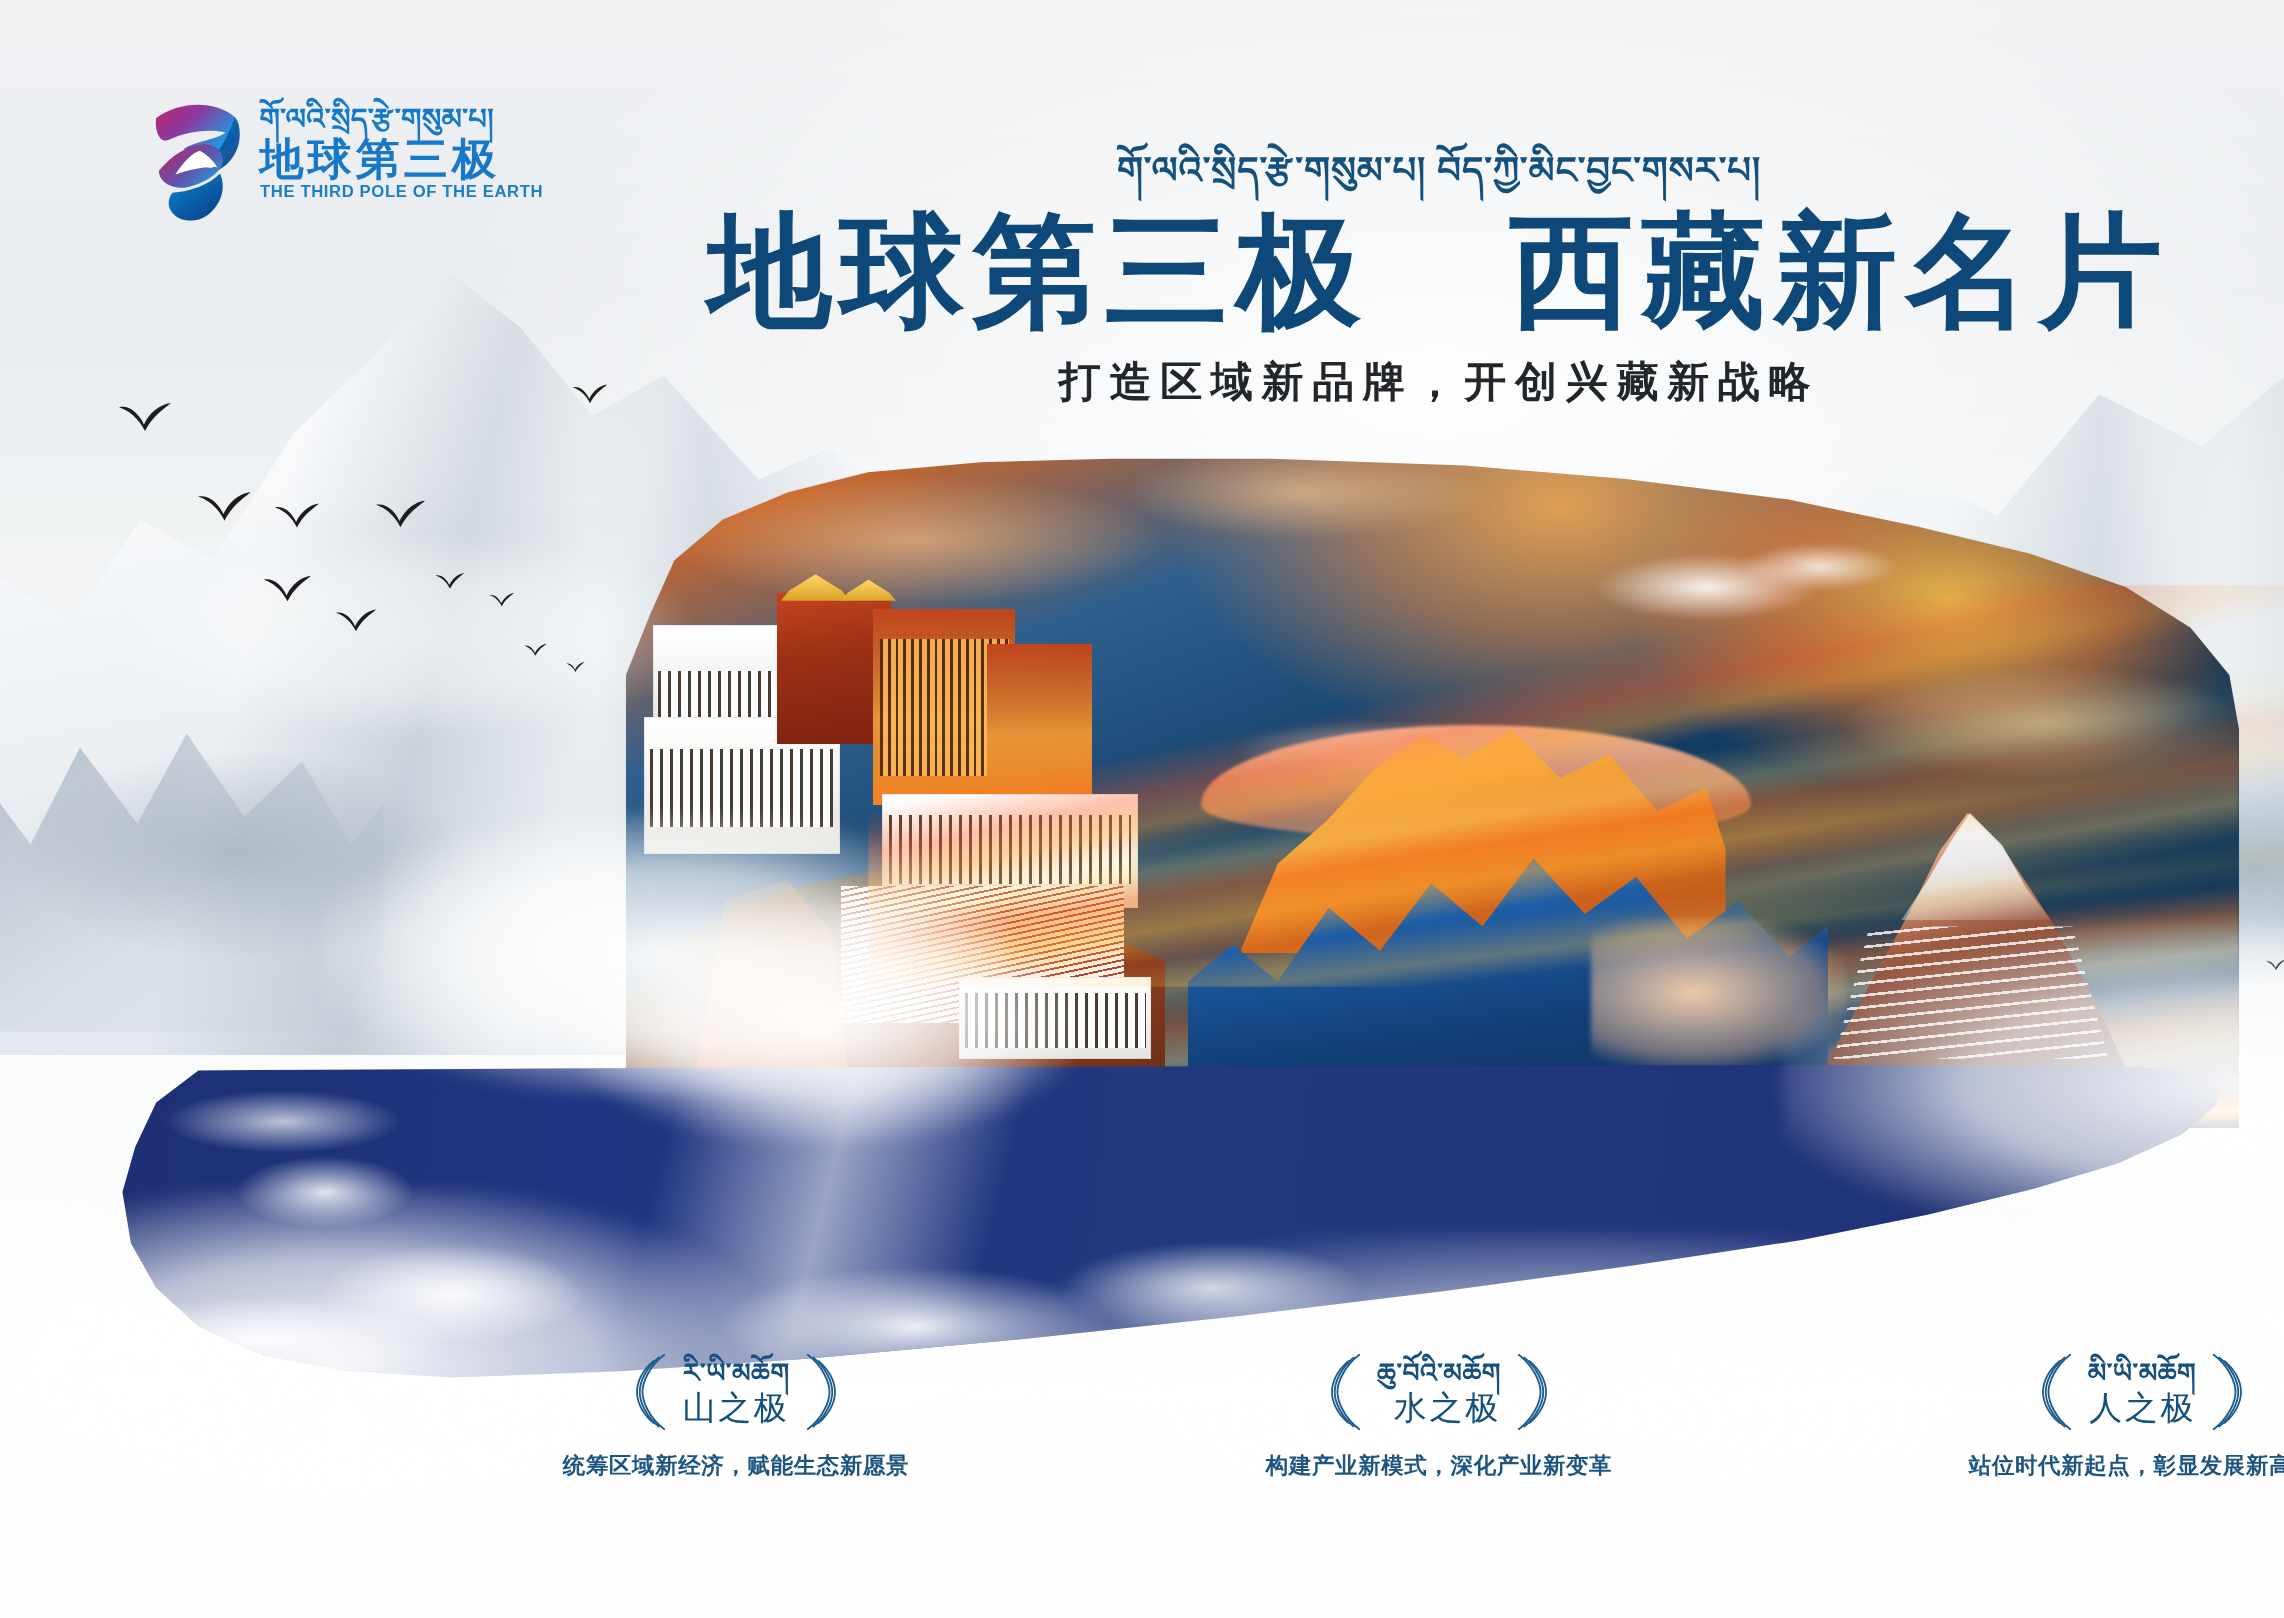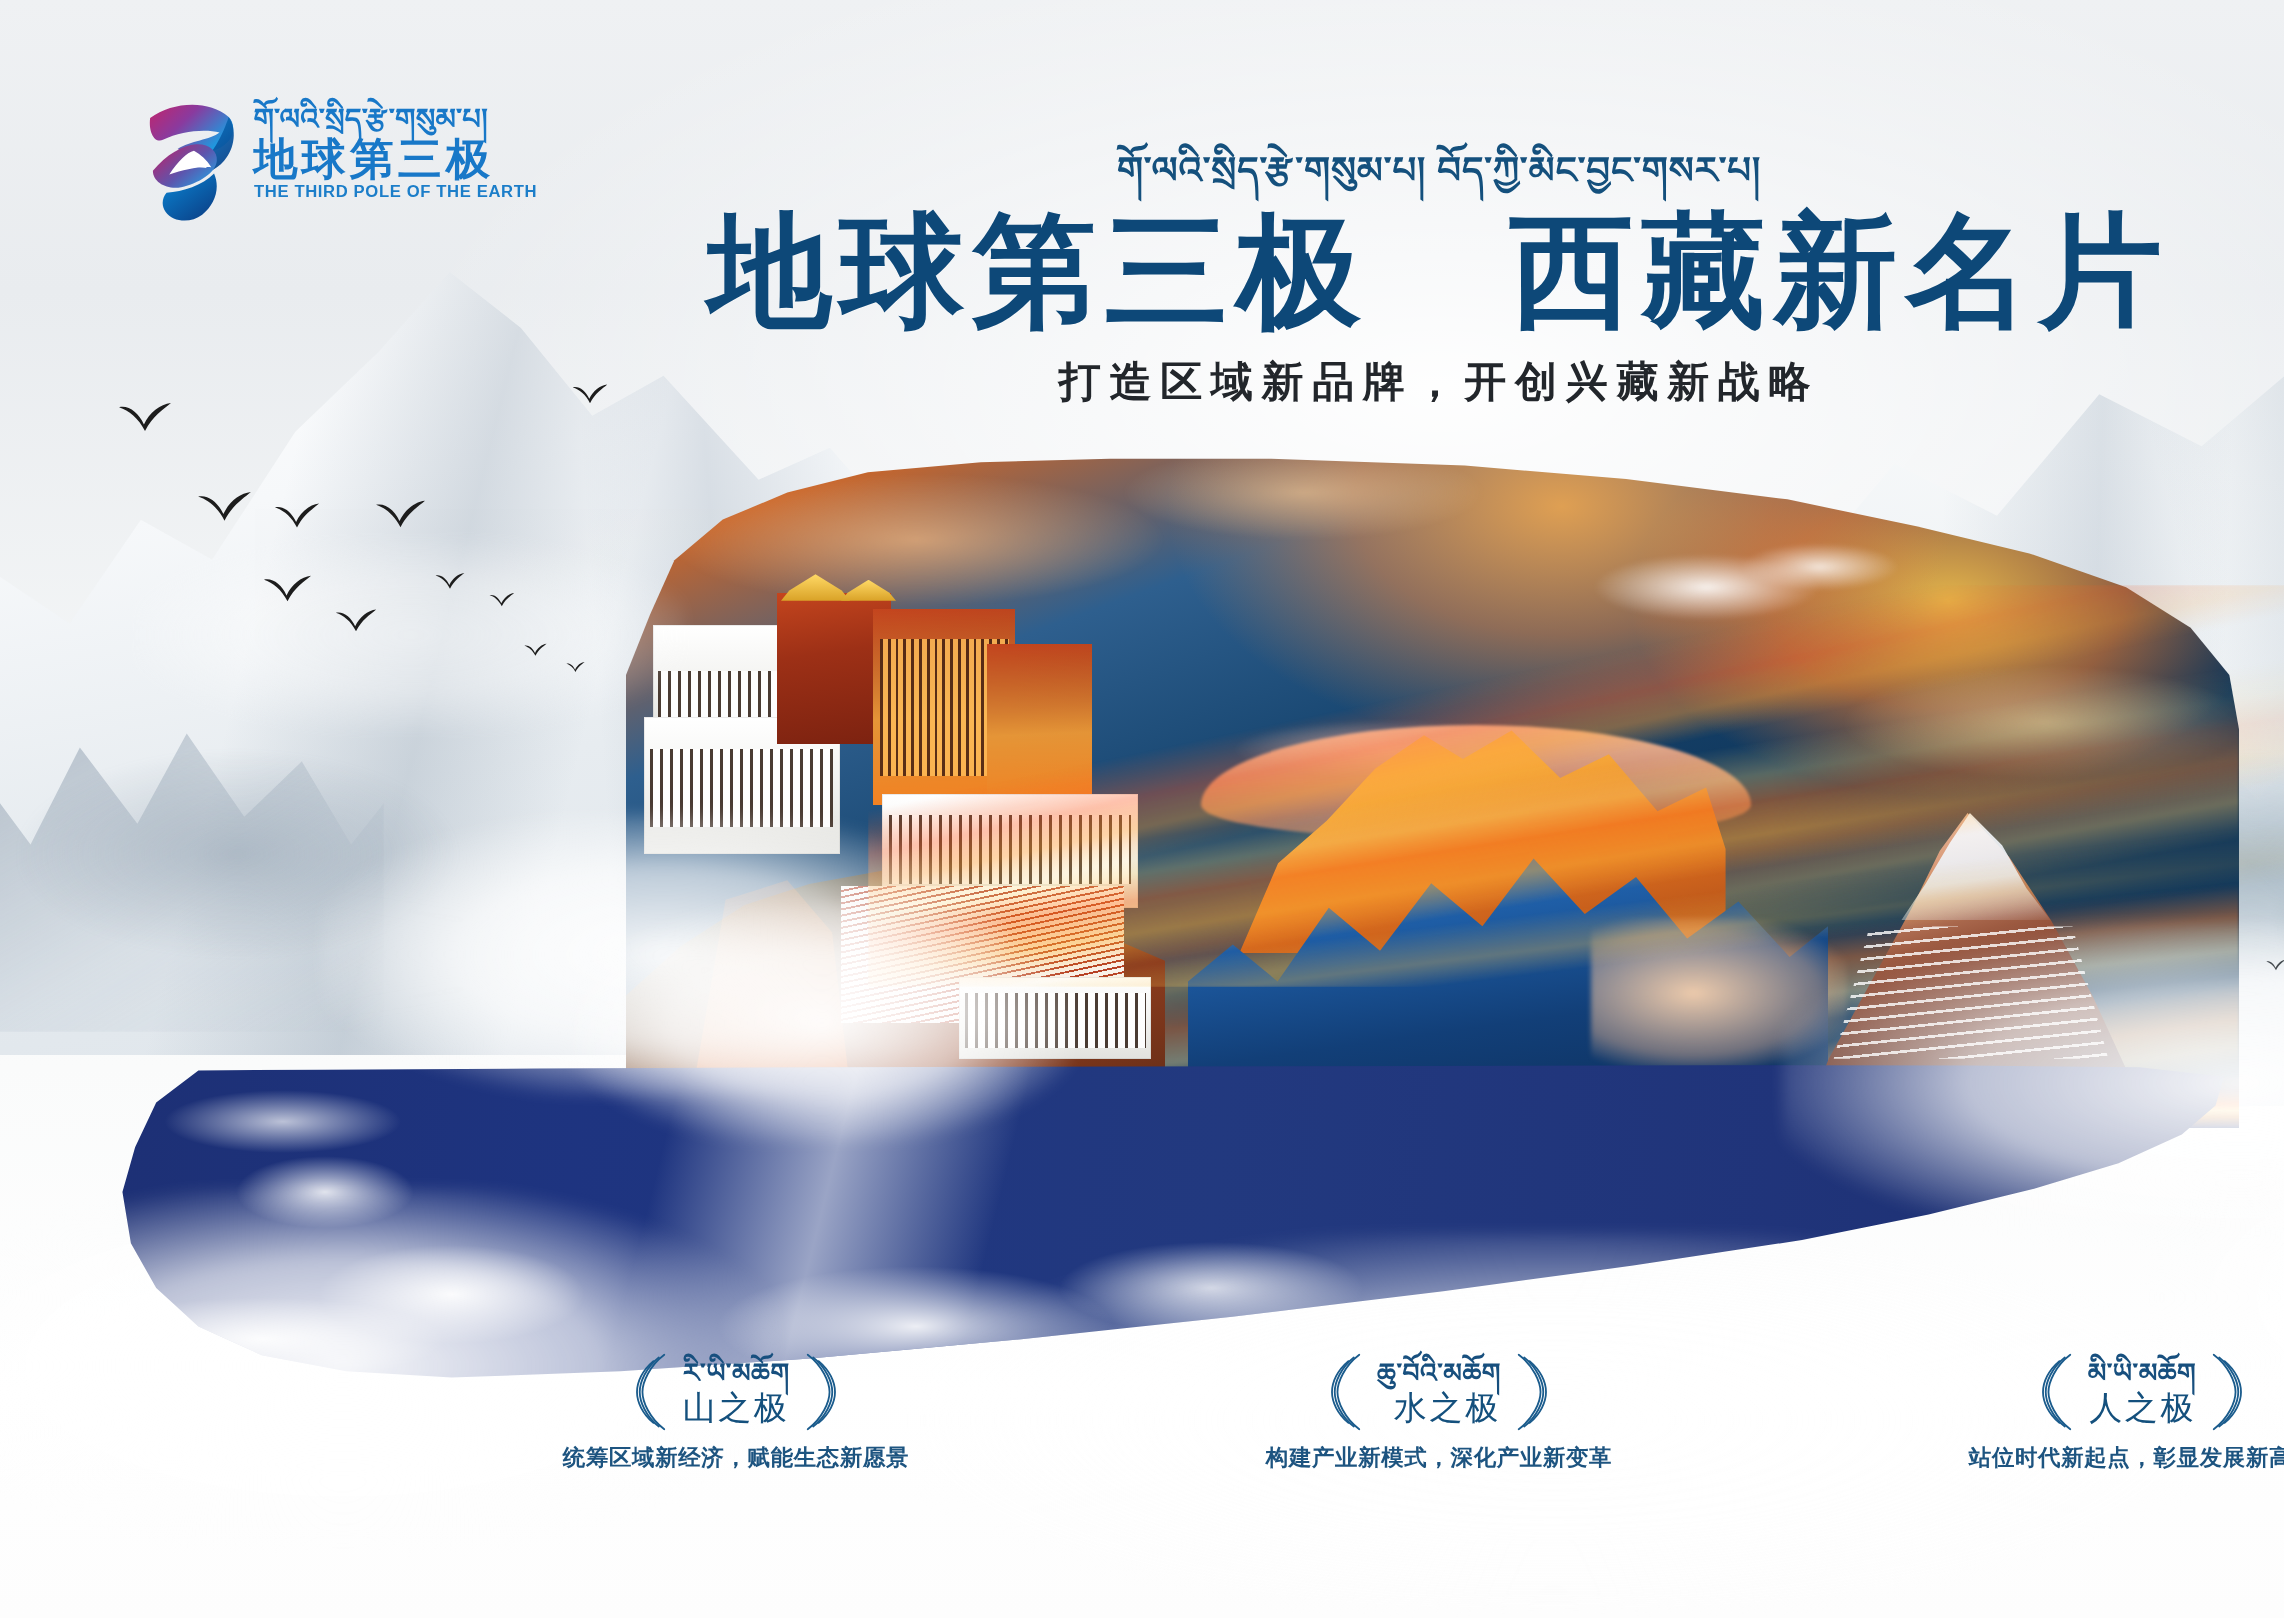--- a/index.html
+++ b/index.html
@@ -264,21 +264,21 @@
   .mist.m5{ left:914px; top:1233px; width:1279px; height:375px; opacity:.8;}
   .mist.m6{ left:2147px; top:1124px; width:822px; height:347px; }
   .mist.m7{ left:137px;  top:539px; width:548px; height:192px; opacity:.55;}
 
   
   .bird{position:absolute;}
   .bird svg{display:block;}
 
   
   #logo{
-    position:absolute; left:139px; top:80px; width:402px; height:146px;
+    position:absolute; left:145px; top:80px; width:402px; height:146px;
     display:flex; align-items:center; gap:15.5px;
   }
   #logo-mark{ width:99px; height:137px; flex:0 0 99px; position:relative; }
   #logo-text{ display:flex; flex-direction:column; gap:0.9px; }
   #logo-tib{
     font-size:29px; line-height:1.02; color:#1878c8; font-weight:700;
     letter-spacing:0.2px; white-space:nowrap;
   }
   #logo-cn{
     font-size:44px; line-height:1.05; color:#1878c8; font-weight:900;
@@ -324,21 +324,21 @@
   .pillar-tib{
     color:#174f7e; font-weight:700; font-size:26.5px; line-height:1.05;
     white-space:nowrap; letter-spacing:0.5px;
   }
   .pillar-cn{
     margin-top:3.7px;
     color:#14507d; font-weight:400; font-size:33px; line-height:1.05;
     letter-spacing:2.7px; white-space:nowrap;
   }
   .pillar-desc{
-    margin-top:12px;
+    margin-top:20px;
     color:#1d5480; font-weight:600; font-size:22.4px; line-height:1.1;
     letter-spacing:0.7px; white-space:nowrap;
   }
 </style>
 </head>
 <body>
 
 <div id="poster">
 
   <div class="layer mtn-left"></div>

